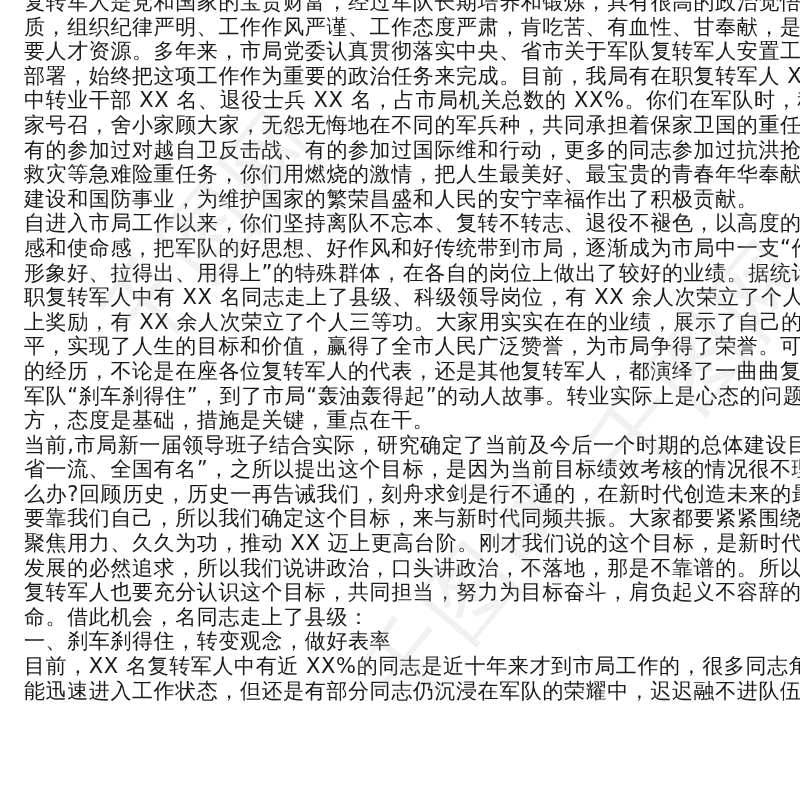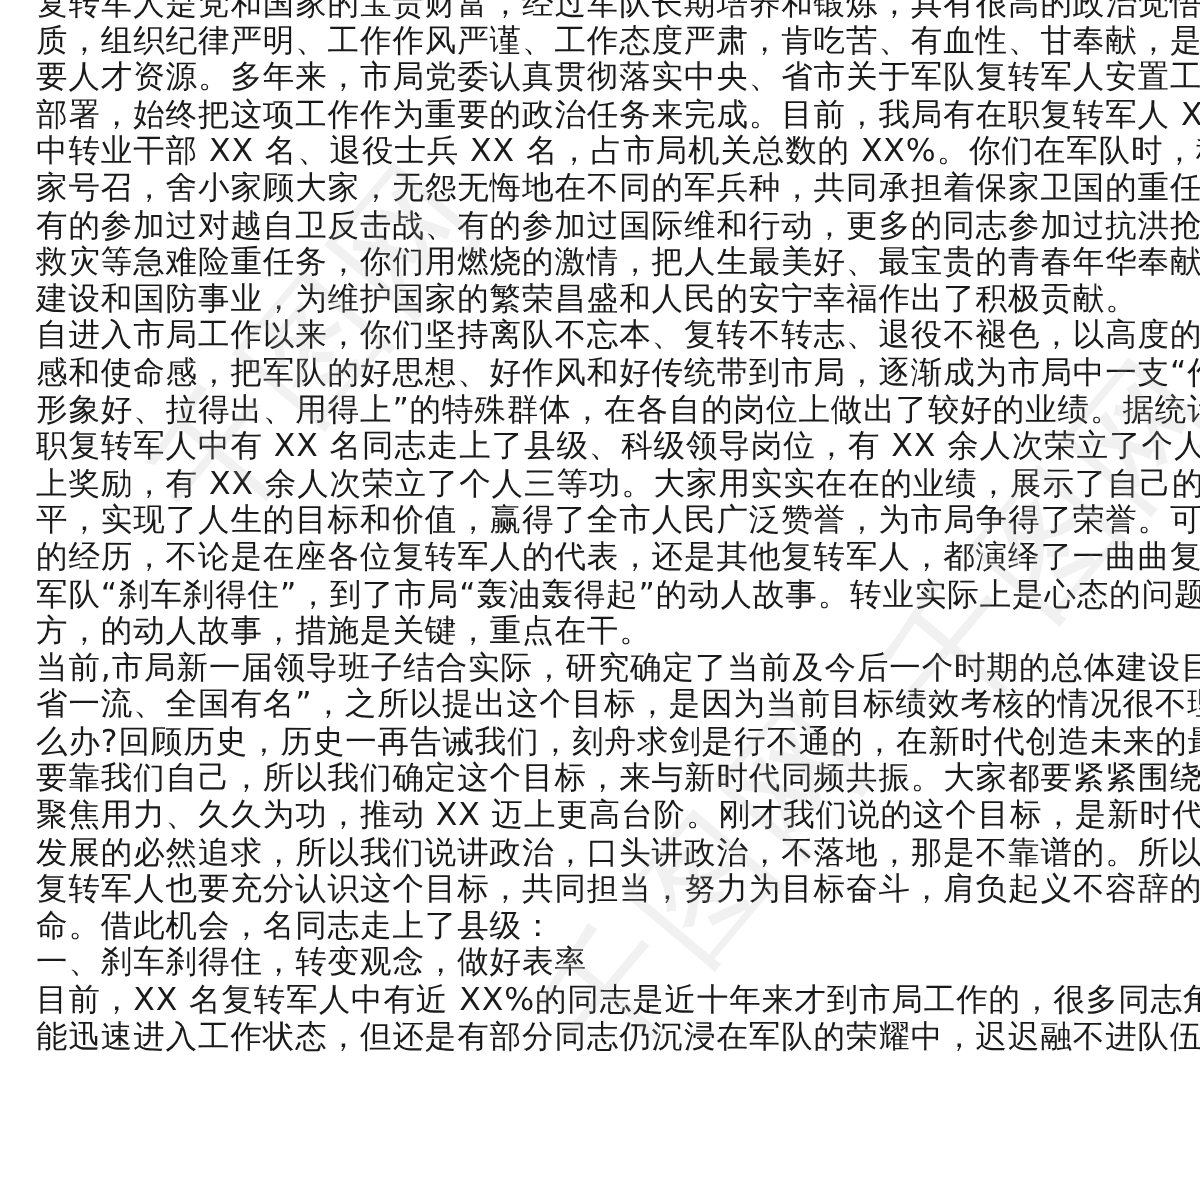--- a/index.html
+++ b/index.html
@@ -43,21 +43,21 @@
   <div class="line">救灾等急难险重任务，你们用燃烧的激情，把人生最美好、最宝贵的青春年华奉献给了军队</div>
   <div class="line">建设和国防事业，为维护国家的繁荣昌盛和人民的安宁幸福作出了积极贡献。</div>
   <div class="line">自进入市局工作以来，你们坚持离队不忘本、复转不转志、退役不褪色，以高度的政治责任</div>
   <div class="line">感和使命感，把军队的好思想、好作风和好传统带到市局，逐渐成为市局中一支“作风硬、</div>
   <div class="line">形象好、拉得出、用得上”的特殊群体，在各自的岗位上做出了较好的业绩。据统计，市局在</div>
   <div class="line">职复转军人中有 XX 名同志走上了县级、科级领导岗位，有 XX 余人次荣立了个人二等功以</div>
   <div class="line">上奖励，有 XX 余人次荣立了个人三等功。大家用实实在在的业绩，展示了自己的能力和水</div>
   <div class="line">平，实现了人生的目标和价值，赢得了全市人民广泛赞誉，为市局争得了荣誉。可以说你们</div>
   <div class="line">的经历，不论是在座各位复转军人的代表，还是其他复转军人，都演绎了一曲曲复转军人在</div>
   <div class="line">军队“刹车刹得住”，到了市局“轰油轰得起”的动人故事。转业实际上是心态的问题，到了地</div>
-  <div class="line">方，的动人故事，措施是关键，重点在干。</div>
+  <div class="line">方，态度是基础，措施是关键，重点在干。</div>
   <div class="line">当前,市局新一届领导班子结合实际，研究确定了当前及今后一个时期的总体建设目标为“全</div>
   <div class="line">省一流、全国有名”，之所以提出这个目标，是因为当前目标绩效考核的情况很不理想，怎</div>
   <div class="line">么办?回顾历史，历史一再告诫我们，刻舟求剑是行不通的，在新时代创造未来的最好方式，</div>
   <div class="line">要靠我们自己，所以我们确定这个目标，来与新时代同频共振。大家都要紧紧围绕这个目标，</div>
   <div class="line">聚焦用力、久久为功，推动 XX 迈上更高台阶。刚才我们说的这个目标，是新时代 XX 工作</div>
   <div class="line">发展的必然追求，所以我们说讲政治，口头讲政治，不落地，那是不靠谱的。所以希望我们</div>
   <div class="line">复转军人也要充分认识这个目标，共同担当，努力为目标奋斗，肩负起义不容辞的职责与使</div>
   <div class="line">命。借此机会，名同志走上了县级：</div>
   <div class="line">一、刹车刹得住，转变观念，做好表率</div>
   <div class="line">目前，XX 名复转军人中有近 XX%的同志是近十年来才到市局工作的，很多同志角色转变快，</div>

